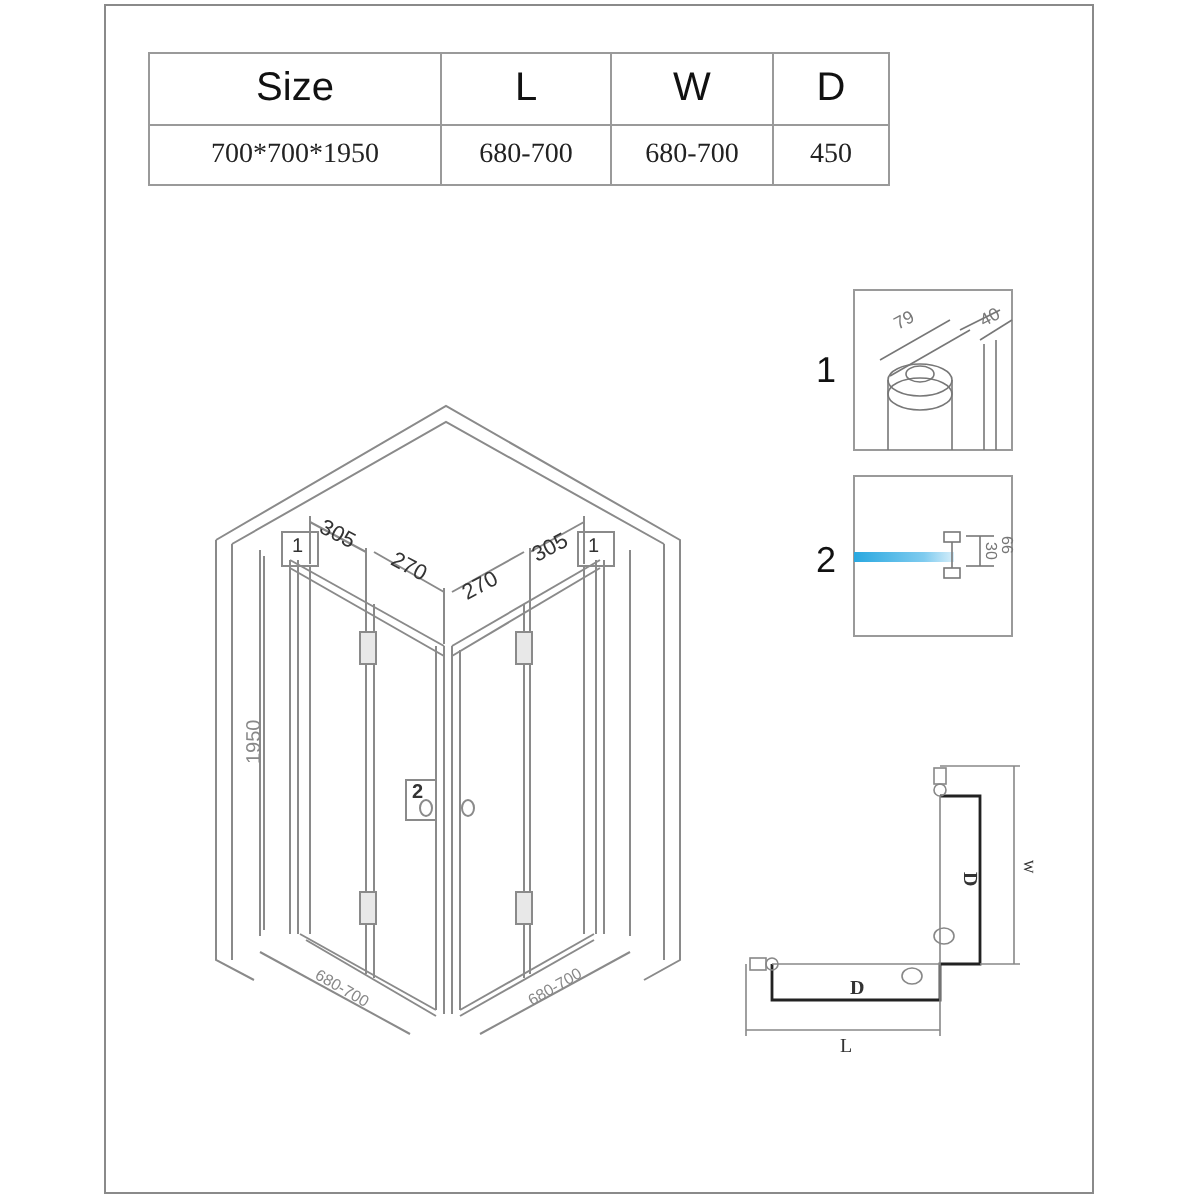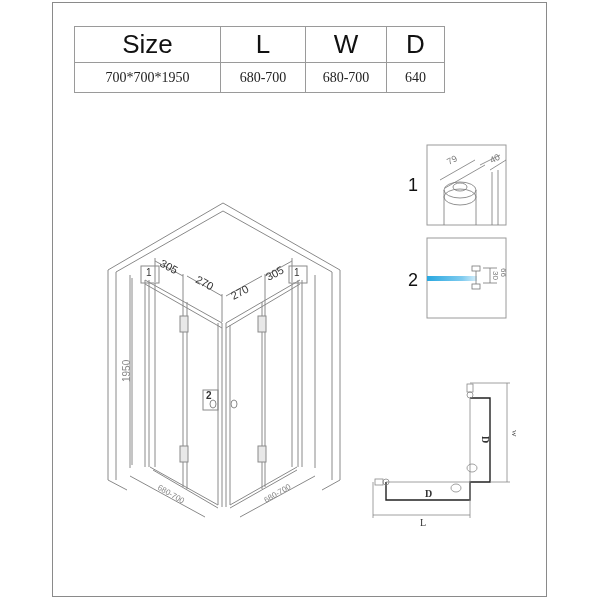--- a/index.html
+++ b/index.html
@@ -1,20 +1,20 @@
 <!DOCTYPE html>
 <html><head>
 <meta charset="utf-8">
 <style>
   html, body { margin:0; padding:0; background:#ffffff; }
   body { width:600px; height:600px; position:relative; overflow:hidden; font-family:"Liberation Sans", sans-serif; }
   .frame { position:absolute; left:52px; top:2px; width:495px; height:595px; border:1.5px solid #8a8a8a; box-sizing:border-box; }
   table.spec { position:absolute; left:74px; top:26px; border-collapse:collapse; }
   table.spec td { border:1px solid #9a9a9a; padding:0; text-align:center; color:#111; }
-  table.spec tr.head td { height:35px; font-family:"Liberation Sans", sans-serif; font-size:26px; }
+  table.spec tr.head td { height:35px; font-family:"Liberation Sans", sans-serif; font-size:20px; }
   table.spec tr.vals td { height:29px; font-family:"Liberation Serif", serif; font-size:14px; color:#222; }
   .c1 { width:145px; } .c2 { width:84px; } .c3 { width:80px; } .c4 { width:57px; }
   svg.draw { position:absolute; left:0; top:0; }
   .callout { position:absolute; font-family:"Liberation Sans", sans-serif; font-size:18px; color:#111; }
 </style>
 </head>
 <body>
 
 <div class="frame"></div>
 
@@ -23,21 +23,21 @@
       <tr class="head">
     <td class="c1">Size</td>
     <td class="c2">L</td>
     <td class="c3">W</td>
     <td class="c4">D</td>
   </tr>
   <tr class="vals">
     <td>700*700*1950</td>
     <td>680-700</td>
     <td>680-700</td>
-    <td>640</td>
+    <td>450</td>
   </tr>
 </tbody>
   </table>
 
 <svg class="draw" width="600" height="600">
   <g fill="none" stroke="#8a8a8a" stroke-width="1">
 
     <polyline points="108,270 108,480 127,490"></polyline>
     <polyline points="108,270 223,203 340,270 340,480 322,490"></polyline>
     <polyline points="116,272 223,211 332,272"></polyline>

